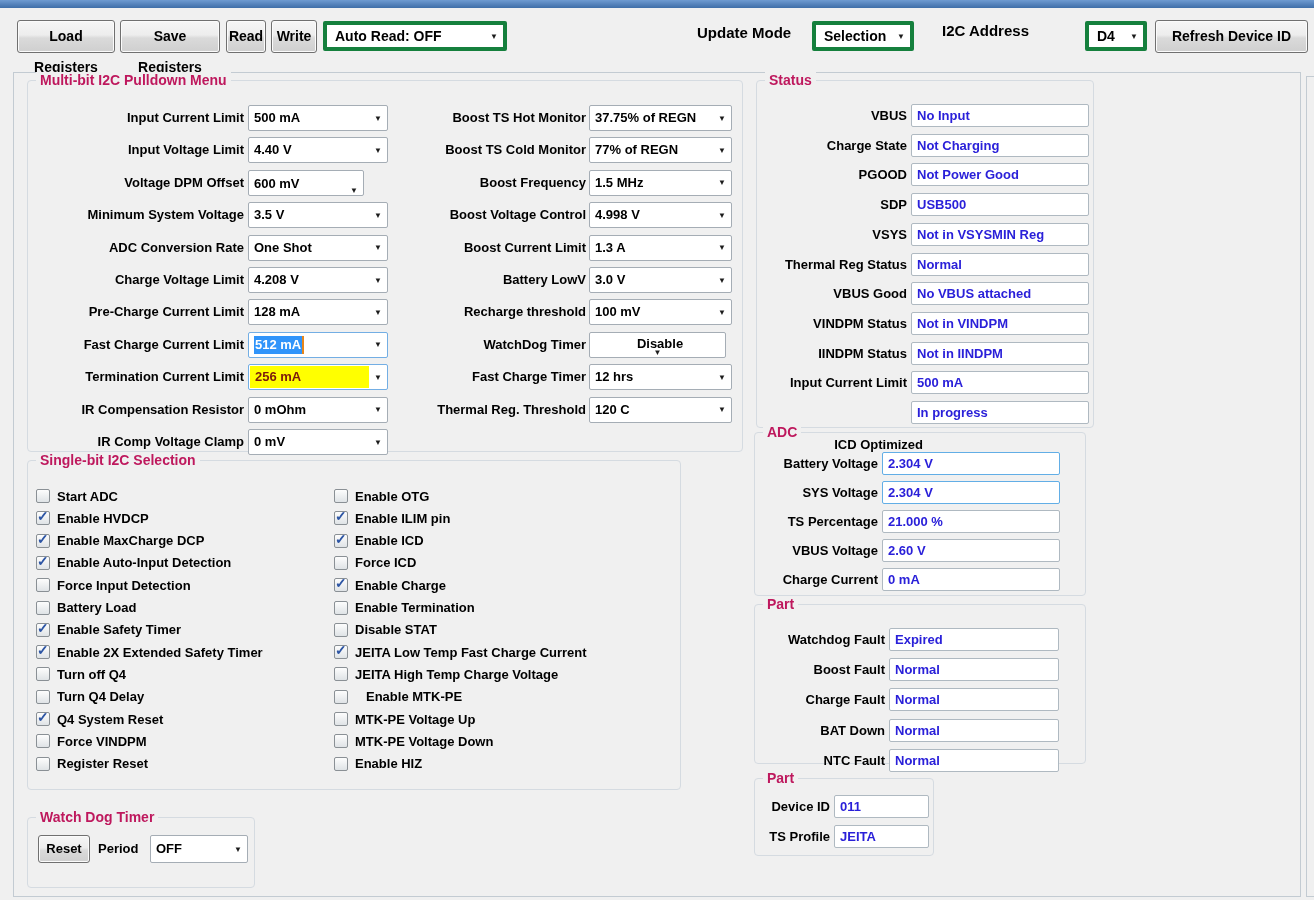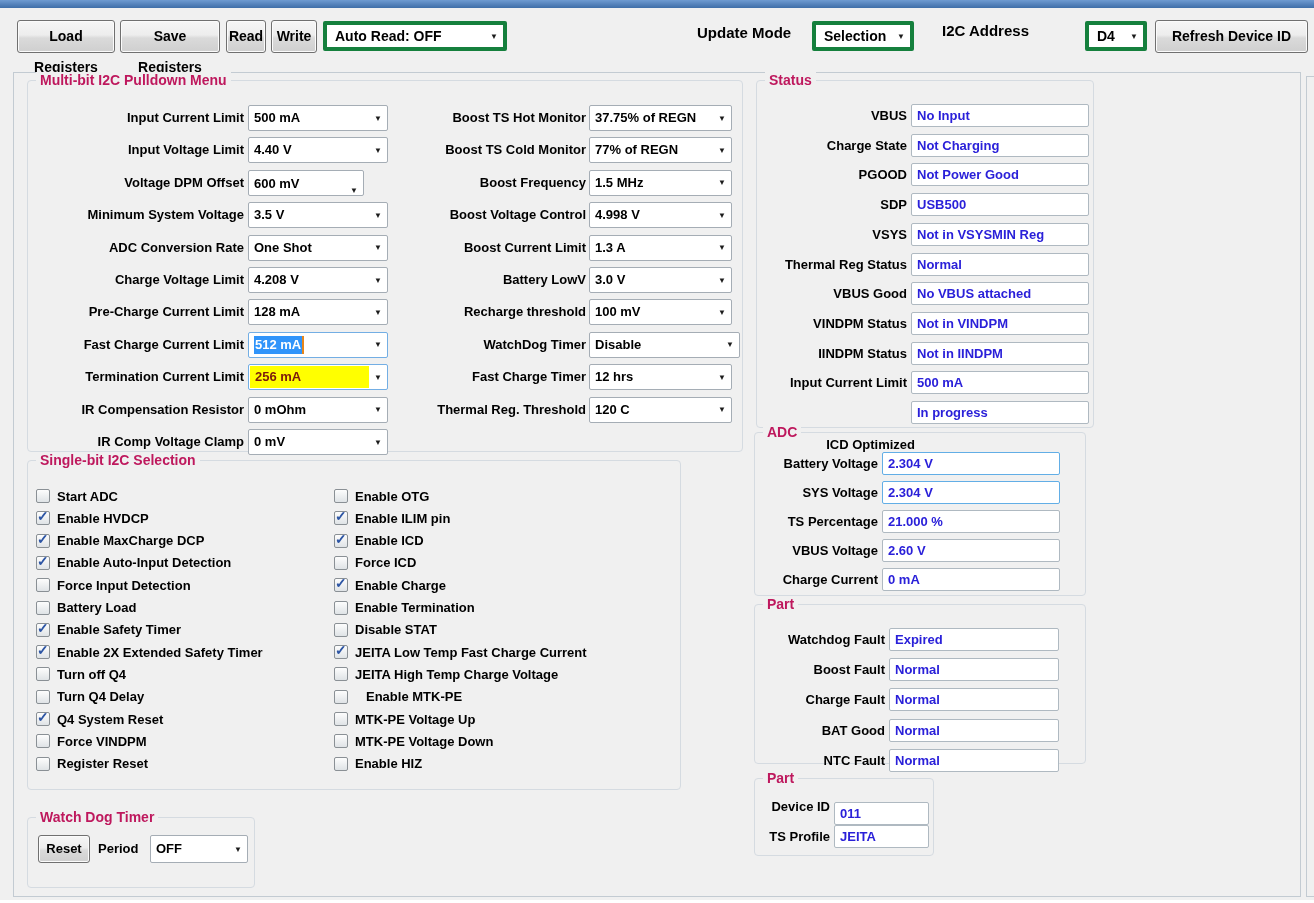--- a/index.html
+++ b/index.html
@@ -179,21 +179,21 @@
       <div class="combo" style="left: 561px; top: 186px; width: 143px;">
         <span class="val">3.0 V</span>
         <span class="arrow">▼</span>
       </div>
       <div class="lbl" style="left: 330px; top: 222.4px; width: 228px;">Recharge threshold</div>
       <div class="combo" style="left: 561px; top: 218.4px; width: 143px;">
         <span class="val">100 mV</span>
         <span class="arrow">▼</span>
       </div>
       <div class="lbl" style="left: 330px; top: 254.8px; width: 228px;">WatchDog Timer</div>
-      <div class="combo" style="left: 561px; top: 250.8px; width: 151px;">
+      <div class="combo" style="left: 561px; top: 250.8px; width: 137px; flex-direction: column;">
         <span class="val">Disable</span>
         <span class="arrow">▼</span>
       </div>
       <div class="lbl" style="left: 330px; top: 287.2px; width: 228px;">Fast Charge Timer</div>
       <div class="combo" style="left: 561px; top: 283.2px; width: 143px;">
         <span class="val">12 hrs</span>
         <span class="arrow">▼</span>
       </div>
       <div class="lbl" style="left: 330px; top: 319.6px; width: 228px;">Thermal Reg. Threshold</div>
       <div class="combo" style="left: 561px; top: 315.6px; width: 143px;">
@@ -356,21 +356,21 @@
       <div class="lbl" style="left: 0px; top: 174.5px; width: 150px;">Thermal Reg Status</div>
       <div class="field" style="left: 154px; top: 171.5px; width: 178px;">Normal</div>
       <div class="lbl" style="left: 0px; top: 204.2px; width: 150px;">VBUS Good</div>
       <div class="field" style="left: 154px; top: 201.2px; width: 178px;">No VBUS attached</div>
       <div class="lbl" style="left: 0px; top: 233.9px; width: 150px;">VINDPM Status</div>
       <div class="field" style="left: 154px; top: 230.9px; width: 178px;">Not in VINDPM</div>
       <div class="lbl" style="left: 0px; top: 263.6px; width: 150px;">IINDPM Status</div>
       <div class="field" style="left: 154px; top: 260.6px; width: 178px;">Not in IINDPM</div>
       <div class="lbl" style="left: 0px; top: 293.3px; width: 150px;">Input Current Limit</div>
       <div class="field" style="left: 154px; top: 290.3px; width: 178px;">500 mA</div>
-      <div class="lbl" style="left: 8px; top: 323px; width: 150px; margin-top: 32px;">ICD Optimized</div>
+      <div class="lbl" style="left: 16px; top: 323px; width: 150px; margin-top: 32px;">ICD Optimized</div>
       <div class="field" style="left: 154px; top: 320px; width: 178px;">In progress</div>
     </div>
 
   <div class="group" id="g-adc" style="left:754px;top:432px;width:332px;height:164px;">
     <span class="group-title">ADC</span>
   <div class="lbl" style="left: 0px; top: 22px; width: 123px;">Battery Voltage</div>
       <div class="field hl" style="left: 127px; top: 19px; width: 178px;">2.304 V</div>
       <div class="lbl" style="left: 0px; top: 50.9px; width: 123px;">SYS Voltage</div>
       <div class="field hl" style="left: 127px; top: 47.9px; width: 178px;">2.304 V</div>
       <div class="lbl" style="left: 0px; top: 79.8px; width: 123px;">TS Percentage</div>
@@ -382,26 +382,26 @@
     </div>
 
   <div class="group" id="g-fault" style="left:754px;top:604px;width:332px;height:160px;">
     <span class="group-title">Part</span>
   <div class="lbl" style="left: 0px; top: 26px; width: 130px;">Watchdog Fault</div>
       <div class="field" style="left: 134px; top: 23px; width: 170px;">Expired</div>
       <div class="lbl" style="left: 0px; top: 56.2px; width: 130px;">Boost Fault</div>
       <div class="field" style="left: 134px; top: 53.2px; width: 170px;">Normal</div>
       <div class="lbl" style="left: 0px; top: 86.4px; width: 130px;">Charge Fault</div>
       <div class="field" style="left: 134px; top: 83.4px; width: 170px;">Normal</div>
-      <div class="lbl" style="left: 0px; top: 116.6px; width: 130px;">BAT Good</div>
+      <div class="lbl" style="left: 0px; top: 116.6px; width: 130px;">BAT Down</div>
       <div class="field" style="left: 134px; top: 113.6px; width: 170px;">Normal</div>
       <div class="lbl" style="left: 0px; top: 146.8px; width: 130px;">NTC Fault</div>
       <div class="field" style="left: 134px; top: 143.8px; width: 170px;">Normal</div>
     </div>
 
   <div class="group" id="g-part" style="left:754px;top:778px;width:180px;height:78px;">
     <span class="group-title">Part</span>
   <div class="lbl" style="left: 0px; top: 19px; width: 75px;">Device ID</div>
-      <div class="field" style="left: 79px; top: 16px; width: 95px; margin-top: 7px;">011</div>
+      <div class="field" style="left: 79px; top: 16px; width: 95px;">011</div>
       <div class="lbl" style="left: 0px; top: 49px; width: 75px;">TS Profile</div>
       <div class="field" style="left: 79px; top: 46px; width: 95px;">JEITA</div>
     </div>
 </div>
 
 </body></html>

